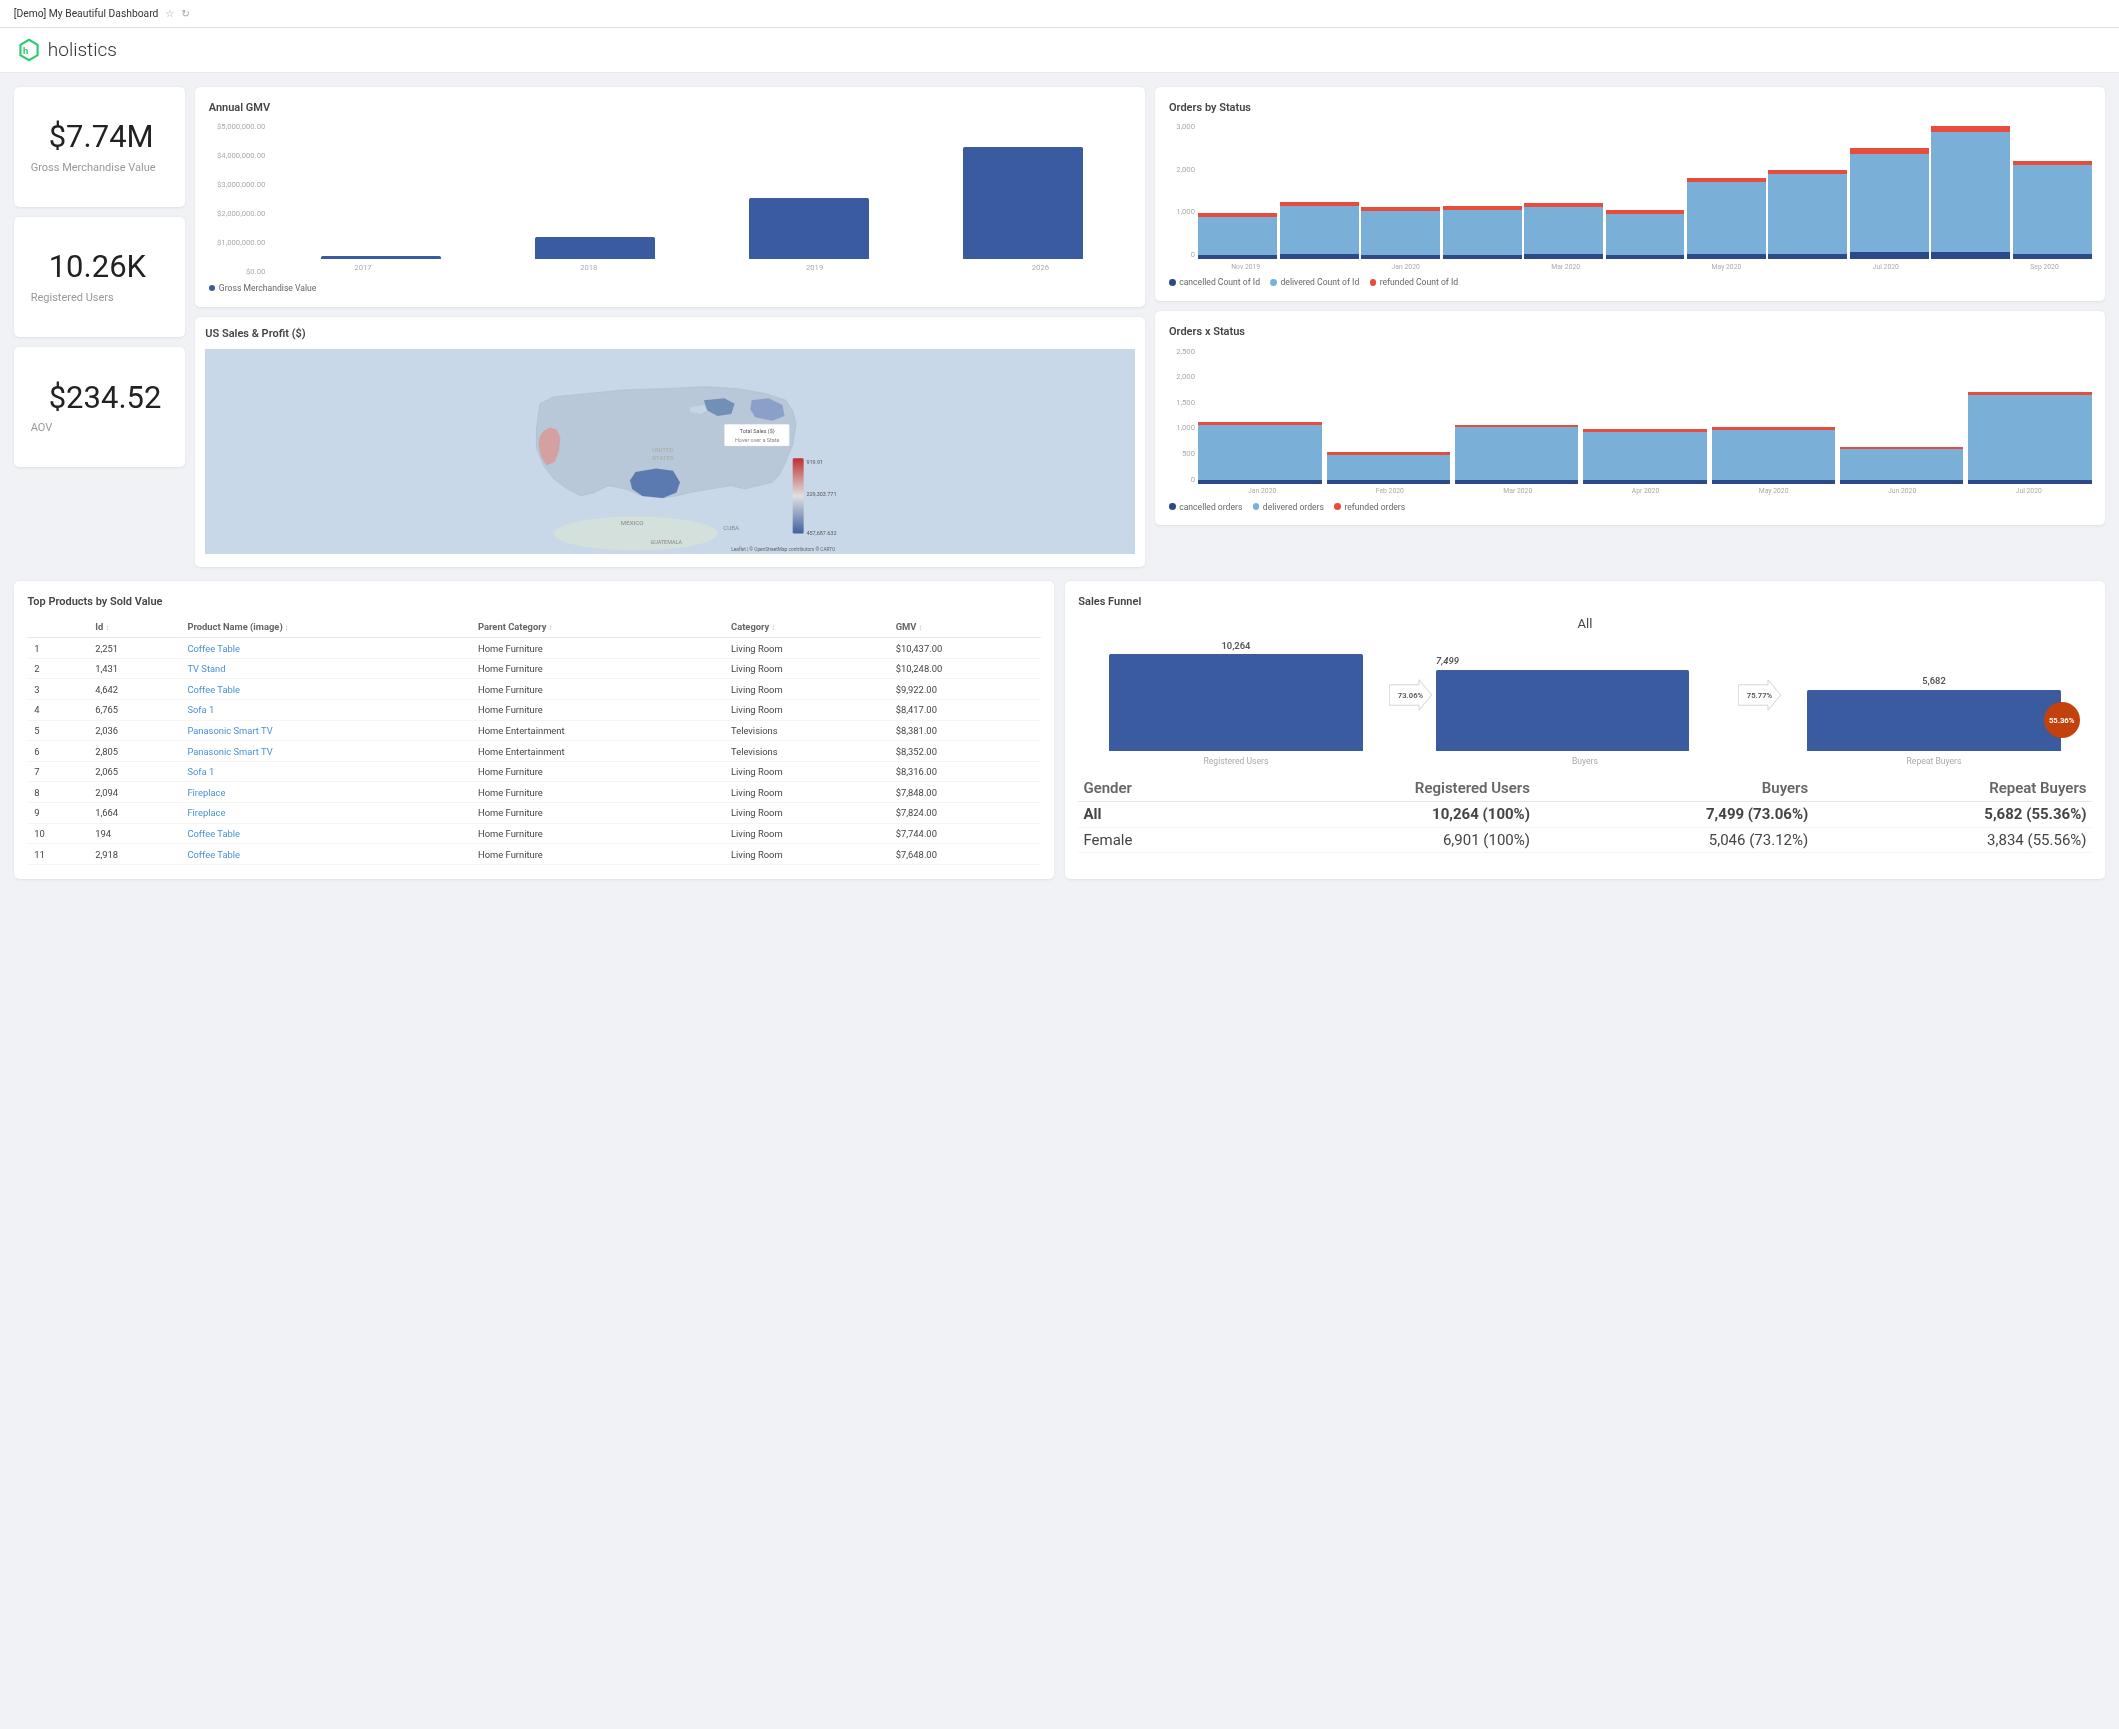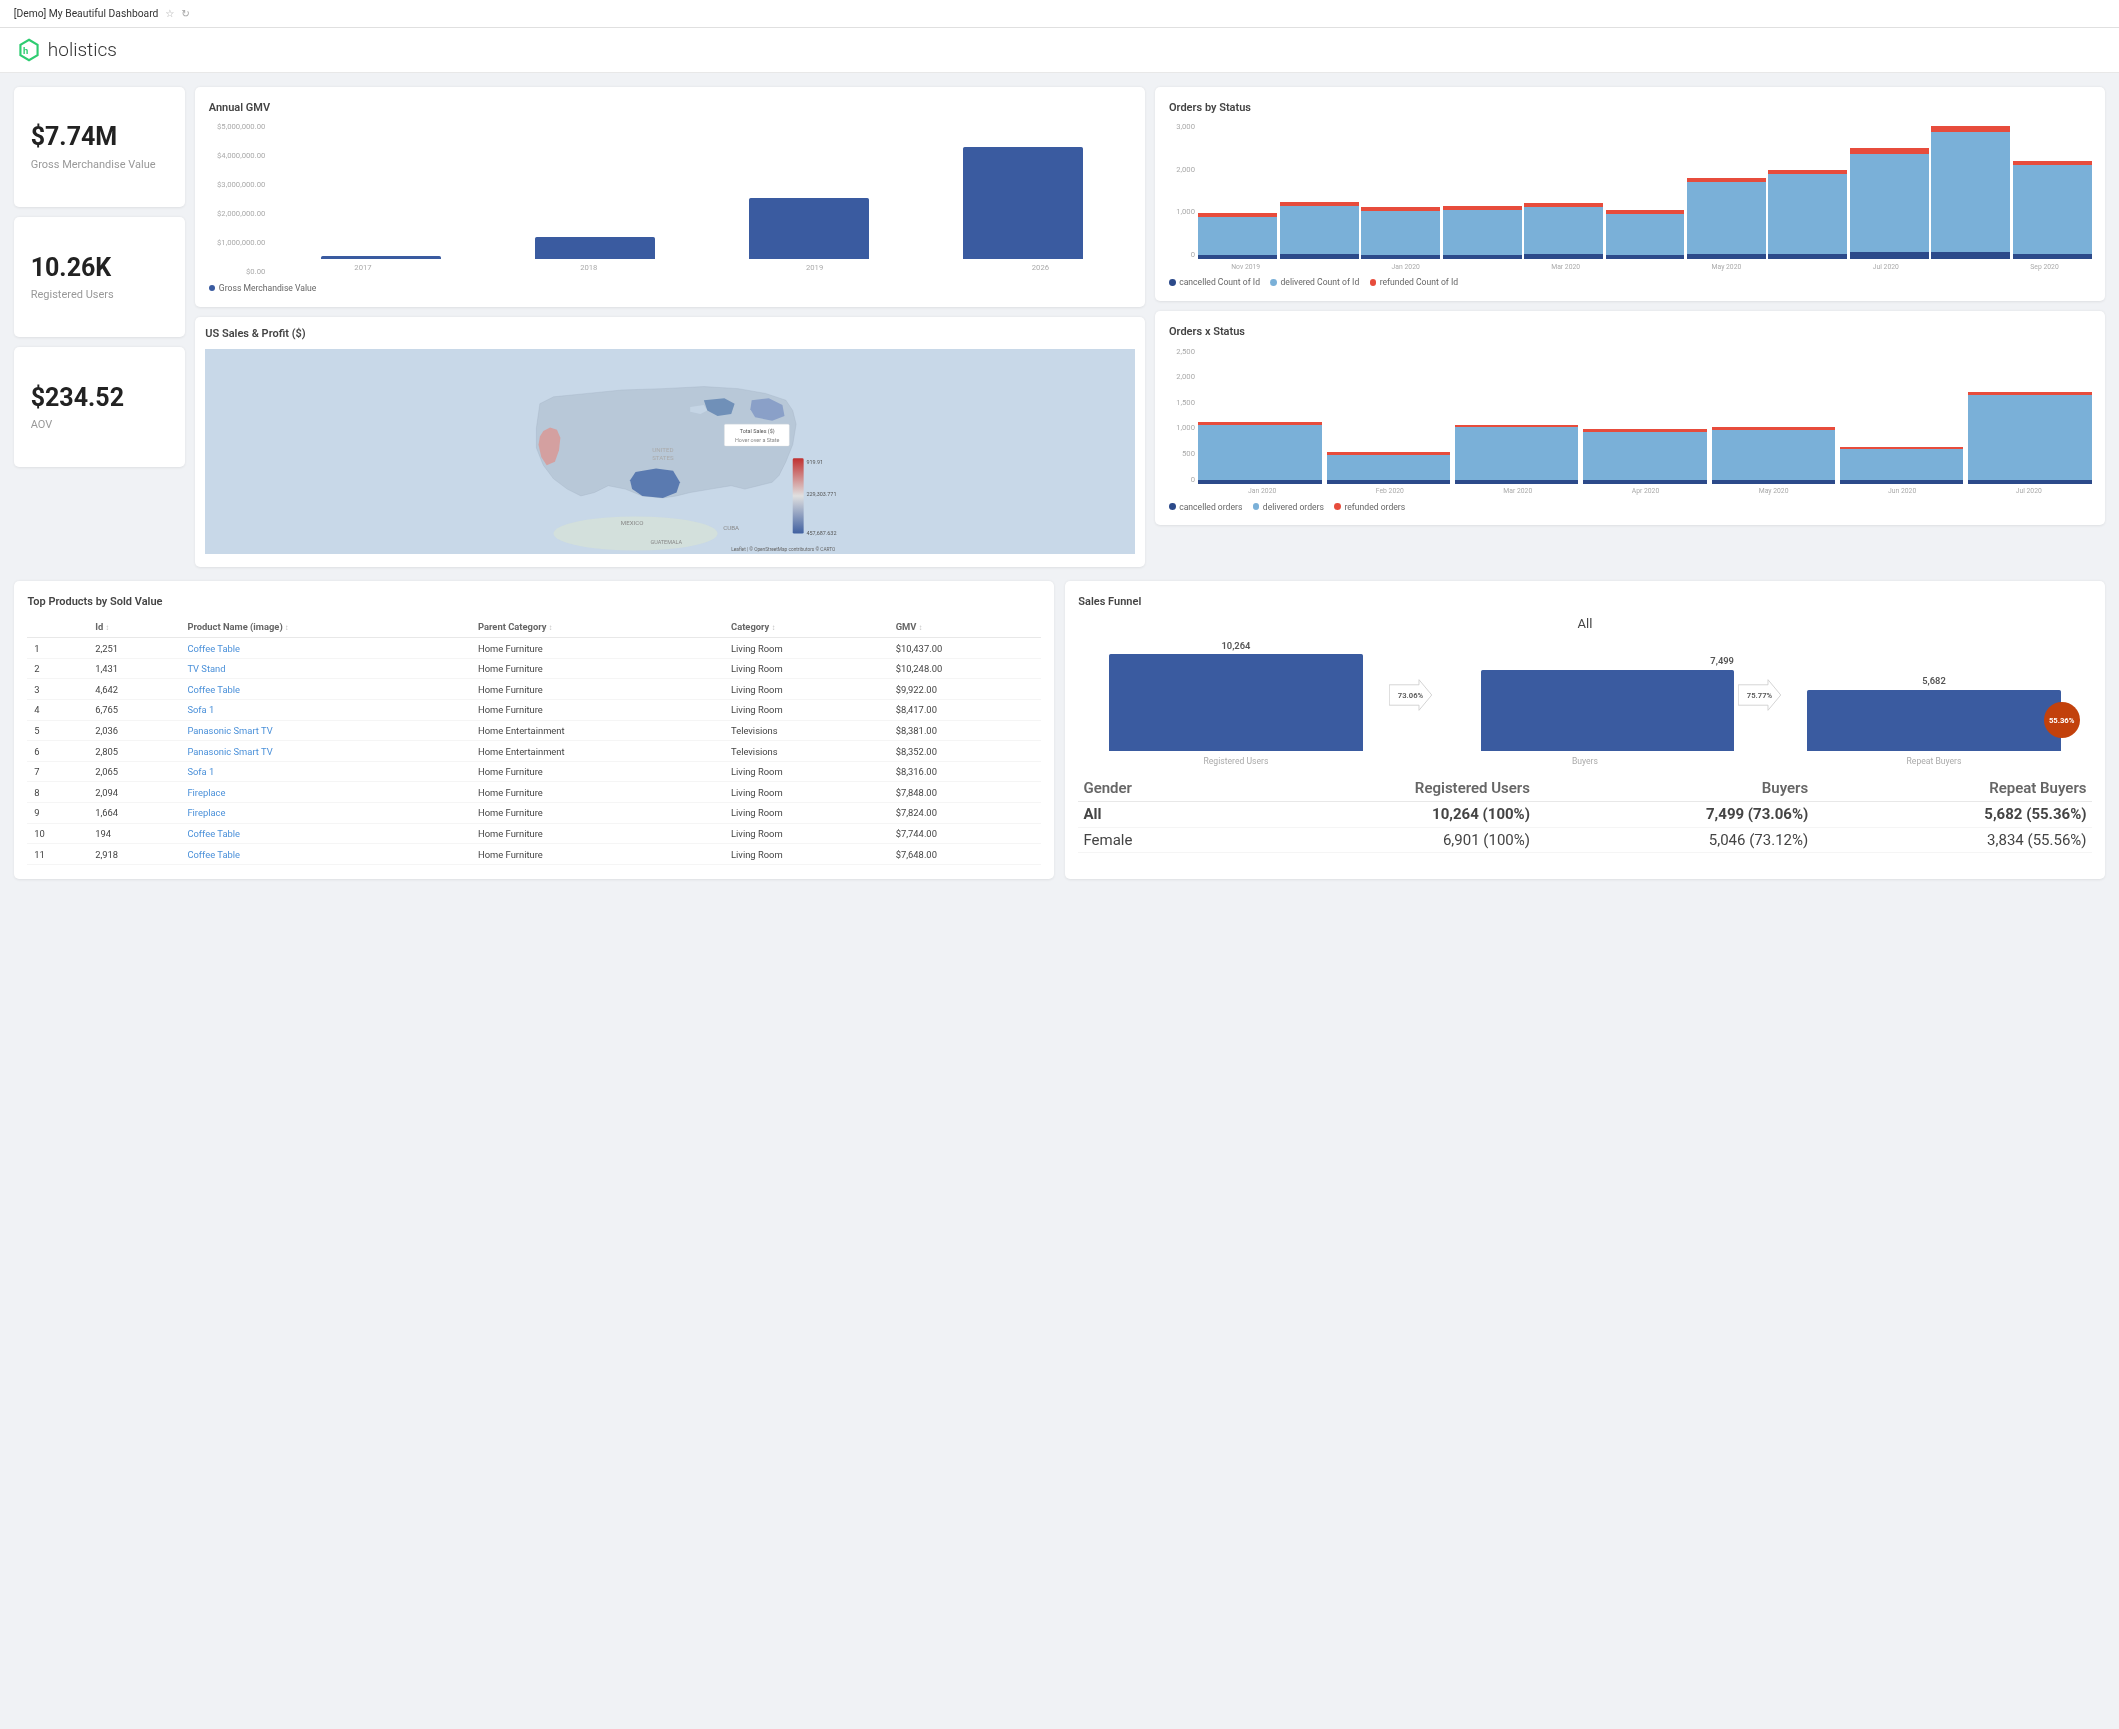--- a/index.html
+++ b/index.html
@@ -2,21 +2,21 @@
 <html style="font-size:13.7px"><head>
   <meta charset="utf-8">
   <style>
     * { box-sizing: border-box; margin: 0; padding: 0; }
     body { font-family: -apple-system, BlinkMacSystemFont, 'Segoe UI', Roboto, sans-serif; background: #f0f2f5; font-size: 10.3px; color: #333; }
     .top-bar { background: #fff; border-bottom: 0.9px solid #e0e0e0; padding: 6.8px 13.7px; display: flex; align-items: center; gap: 6.8px; }
     .logo-bar { background: #fff; padding: 10.3px 17px; border-bottom: 0.9px solid #e8e8e8; display: flex; align-items: center; gap: 6.8px; }
     .logo-hex { width: 24px; height: 24px; }
     .kpi-col { display: flex; flex-direction: column; gap: 10.3px; }
     .kpi-card { background: #fff; border-radius: 5.1px; padding: 20.5px 17px; display: flex; flex-direction: column; align-items: flex-start; justify-content: center; min-height: 120px; box-shadow: 0 0.9px 2.6px rgba(0,0,0,0.08); }
-    .kpi-value { font-size: 25px; font-weight: 700; color: #222; line-height: 1.1; }
+    .kpi-value { font-size: 31px; font-weight: 400; color: #222; line-height: 1.1; margin-left: 18px; }
     .kpi-label { font-size: 11px; color: #999; margin-top: 6.8px; }
     .chart-card { background: #fff; border-radius: 5.1px; padding: 13.7px; box-shadow: 0 0.9px 2.6px rgba(0,0,0,0.08); }
     .chart-title { font-size: 11px; font-weight: 600; color: #444; margin-bottom: 8.6px; }
     .bottom-row { display: grid; grid-template-columns: 1fr 1fr; gap: 10.3px; padding: 0 13.7px 13.7px; }
     .y-axis { display: flex; flex-direction: column; justify-content: space-between; height: 154px; font-size: 7.7px; color: #aaa; text-align: right; padding-right: 3.4px; min-width: 60px; }
     .x-axis { display: flex; justify-content: space-around; font-size: 7.7px; color: #aaa; margin-top: 3.4px; gap: 44px; }
     .legend { display: flex; gap: 10.3px; margin-top: 6.8px; flex-wrap: wrap; }
     .legend-item { display: flex; align-items: center; gap: 3.4px; font-size: 8.6px; color: #666; }
     .legend-dot { width: 6.8px; height: 6.8px; border-radius: 50%; }
     
@@ -465,21 +465,21 @@
         <div style="width:85%;background:#3a5ba0;height:100%;border-radius:1.7px 1.7px 0 0;"></div>
       </div>
 
       <div style="width:51px;display:flex;align-items:center;justify-content:center;height:100%;position:relative;">
         <svg width="43" height="34" viewBox="0 0 50 40" style="font-size:12px">
           <polygon points="0,8 35,8 35,2 50,20 35,38 35,32 0,32" fill="white" stroke="#ccc" stroke-width="1"></polygon>
           <text x="25" y="24" text-anchor="middle" font-size="9" fill="#555" font-weight="600">73.06%</text>
         </svg>
       </div>
 
-      <div style="flex:1;display:flex;flex-direction:column;align-items:flex-end;height:100%;justify-content:flex-end;">
+      <div style="flex:1;display:flex;flex-direction:column;align-items:flex-start;height:100%;justify-content:flex-end;font-style:italic;">
         <div style="font-size:9.4px;font-weight:600;color:#555;margin-bottom:3.4px;">7,499</div>
         <div style="width:85%;background:#3a5ba0;height:73%;border-radius:1.7px 1.7px 0 0;"></div>
       </div>
 
       <div style="width:51px;display:flex;align-items:center;justify-content:center;height:100%;position:relative;">
         <svg width="43" height="34" viewBox="0 0 50 40" style="font-size:12px">
           <polygon points="0,8 35,8 35,2 50,20 35,38 35,32 0,32" fill="white" stroke="#ccc" stroke-width="1"></polygon>
           <text x="25" y="24" text-anchor="middle" font-size="9" fill="#555" font-weight="600">75.77%</text>
         </svg>
       </div>

